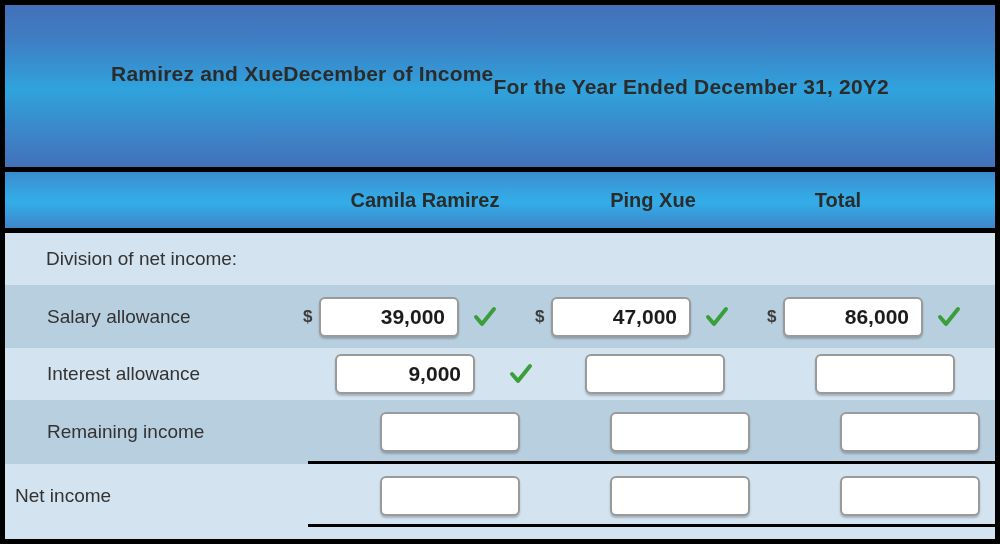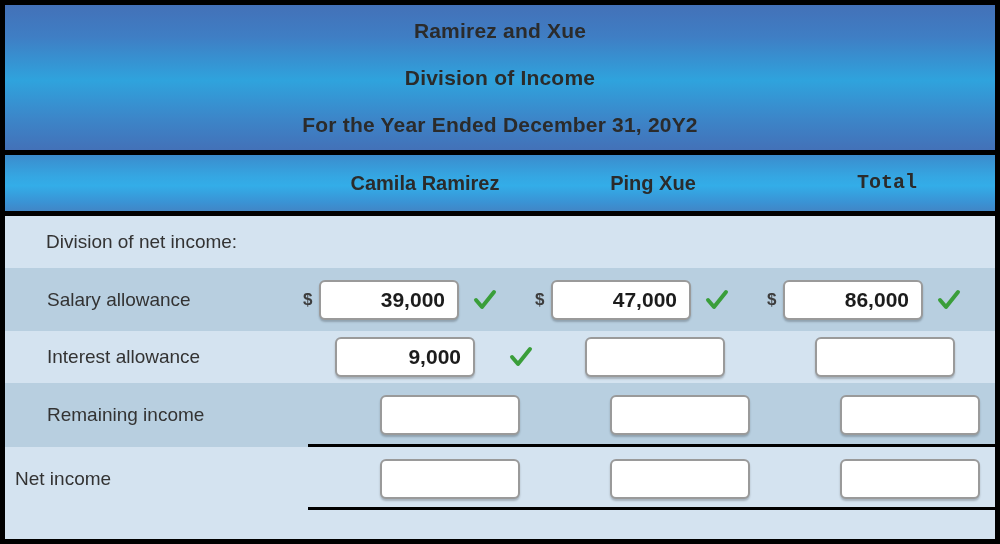--- a/index.html
+++ b/index.html
@@ -19,30 +19,30 @@
     width: 1000px;
     height: 544px;
     box-sizing: border-box;
     border: 5px solid #000000;
     background: #cfdfee;
     overflow: hidden;
   }
 
   
   .title-block {
-    height: 150px;
+    height: 167px;
     box-sizing: border-box;
     background: linear-gradient(to bottom,
         #4371b8 0%,
         #3f7ec4 22%,
         #2fa3dd 52%,
         #3c86c9 78%,
         #4371b8 100%);
     display: flex;
-    flex-direction: column;
+    flex-direction: row;
     align-items: center;
     justify-content: center;
     border-bottom: 5px solid #000000;
   }
   .title-line {
     color: #2b2b2b;
     font-weight: bold;
     font-size: 21px;
     letter-spacing: 0.2px;
     line-height: 1;
@@ -69,21 +69,21 @@
     height: 56px;
     line-height: 56px;
     color: #2b2b2b;
     font-weight: bold;
     font-size: 20px;
     text-align: center;
     white-space: nowrap;
   }
   .ch-c1 { left: 300px; width: 240px; }
   .ch-c2 { left: 548px; width: 200px; }
-  .ch-c3 { left: 792px; width: 180px; font-family: Liberation Mono, monospace; }
+  .ch-c3 { left: 743px; width: 180px; }
 
   
   .tbody {
     position: relative;
     height: 328px;
     background: #d4e3f0;
   }
 
   .row {
     position: relative;
@@ -180,21 +180,21 @@
   .c2-c { left: 605px; }
   .c3-c { left: 835px; }
 </style>
 </head>
 <body>
 
 <div class="statement">
 
   <div class="title-block">
     <div class="title-line l1">Ramirez and Xue</div>
-    <div class="title-line l2">Division of Income</div>
+    <div class="title-line l2">December of Income</div>
     <div class="title-line l3">For the Year Ended December 31, 20Y2</div>
   </div>
 
   <div class="col-header">
     <div class="ch ch-c1">Camila Ramirez</div>
     <div class="ch ch-c2">Ping Xue</div>
     <div class="ch ch-c3">Total</div>
   </div>
 
   <div class="tbody">

